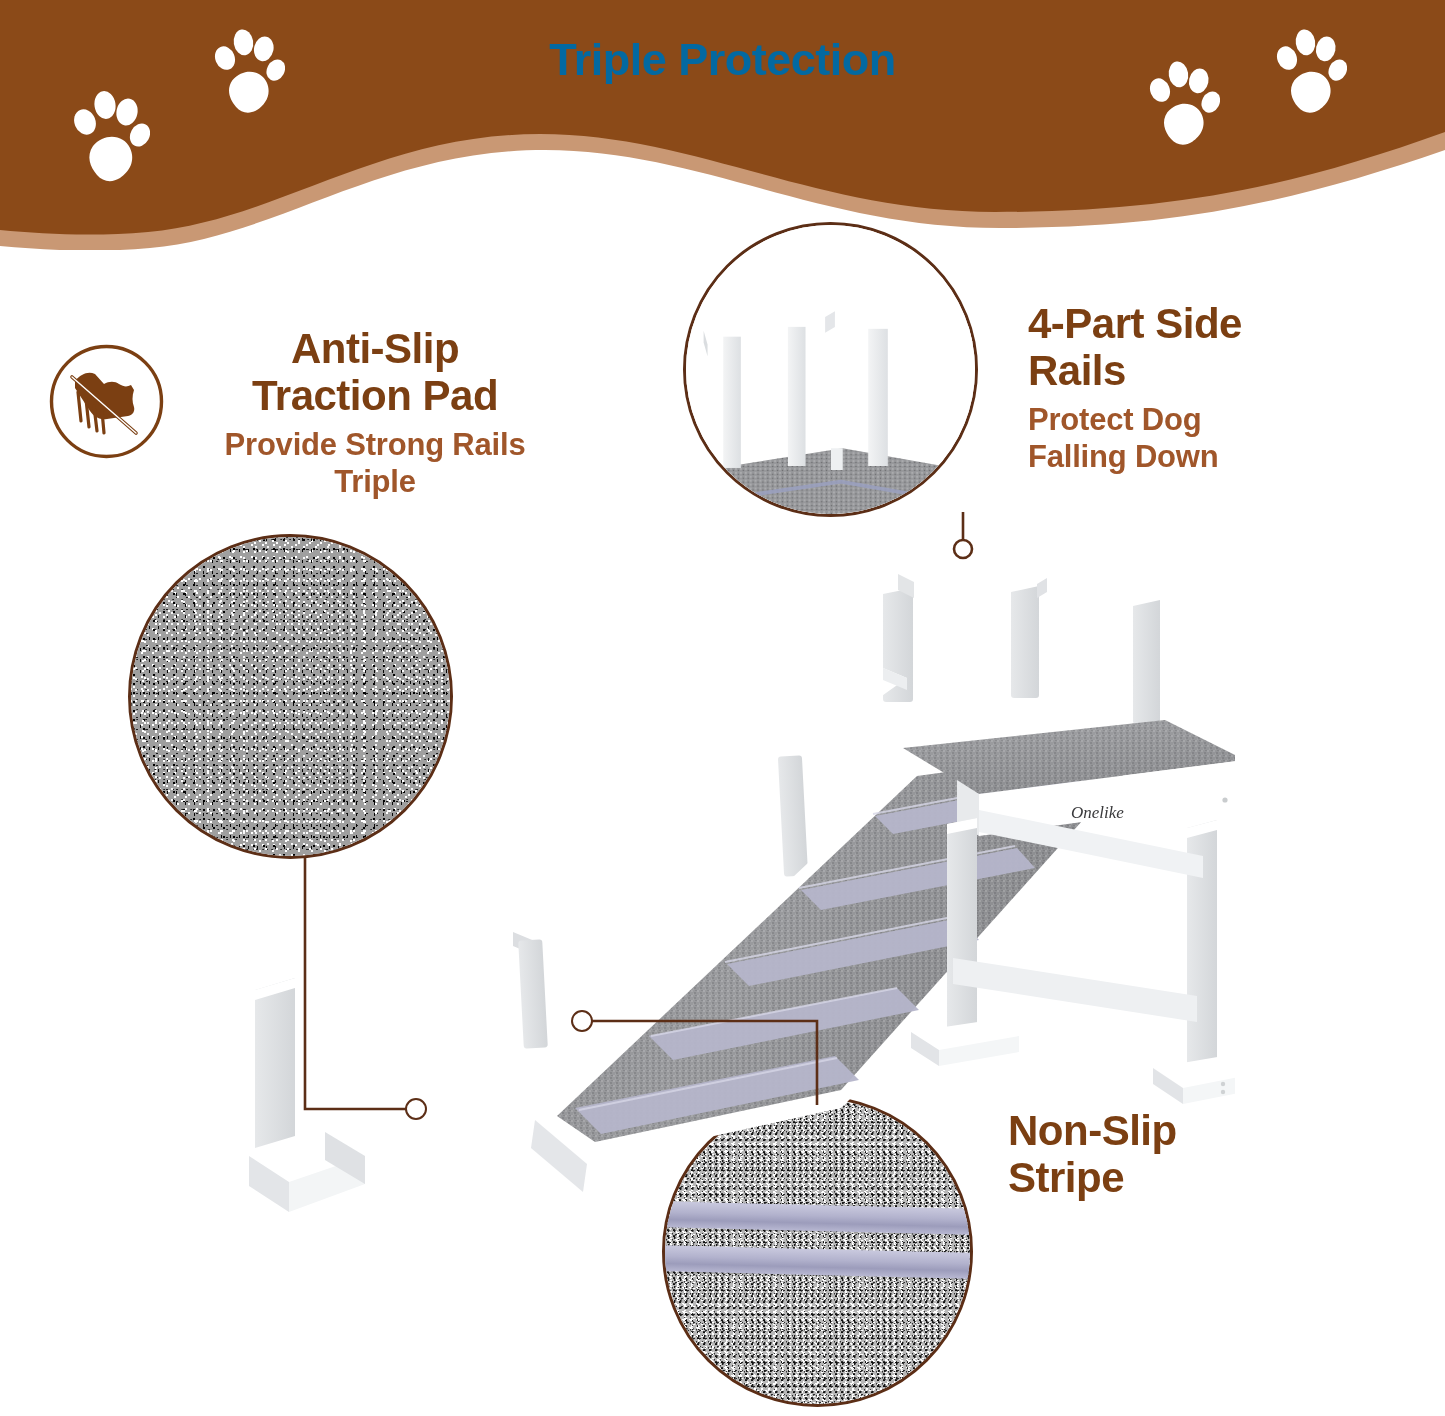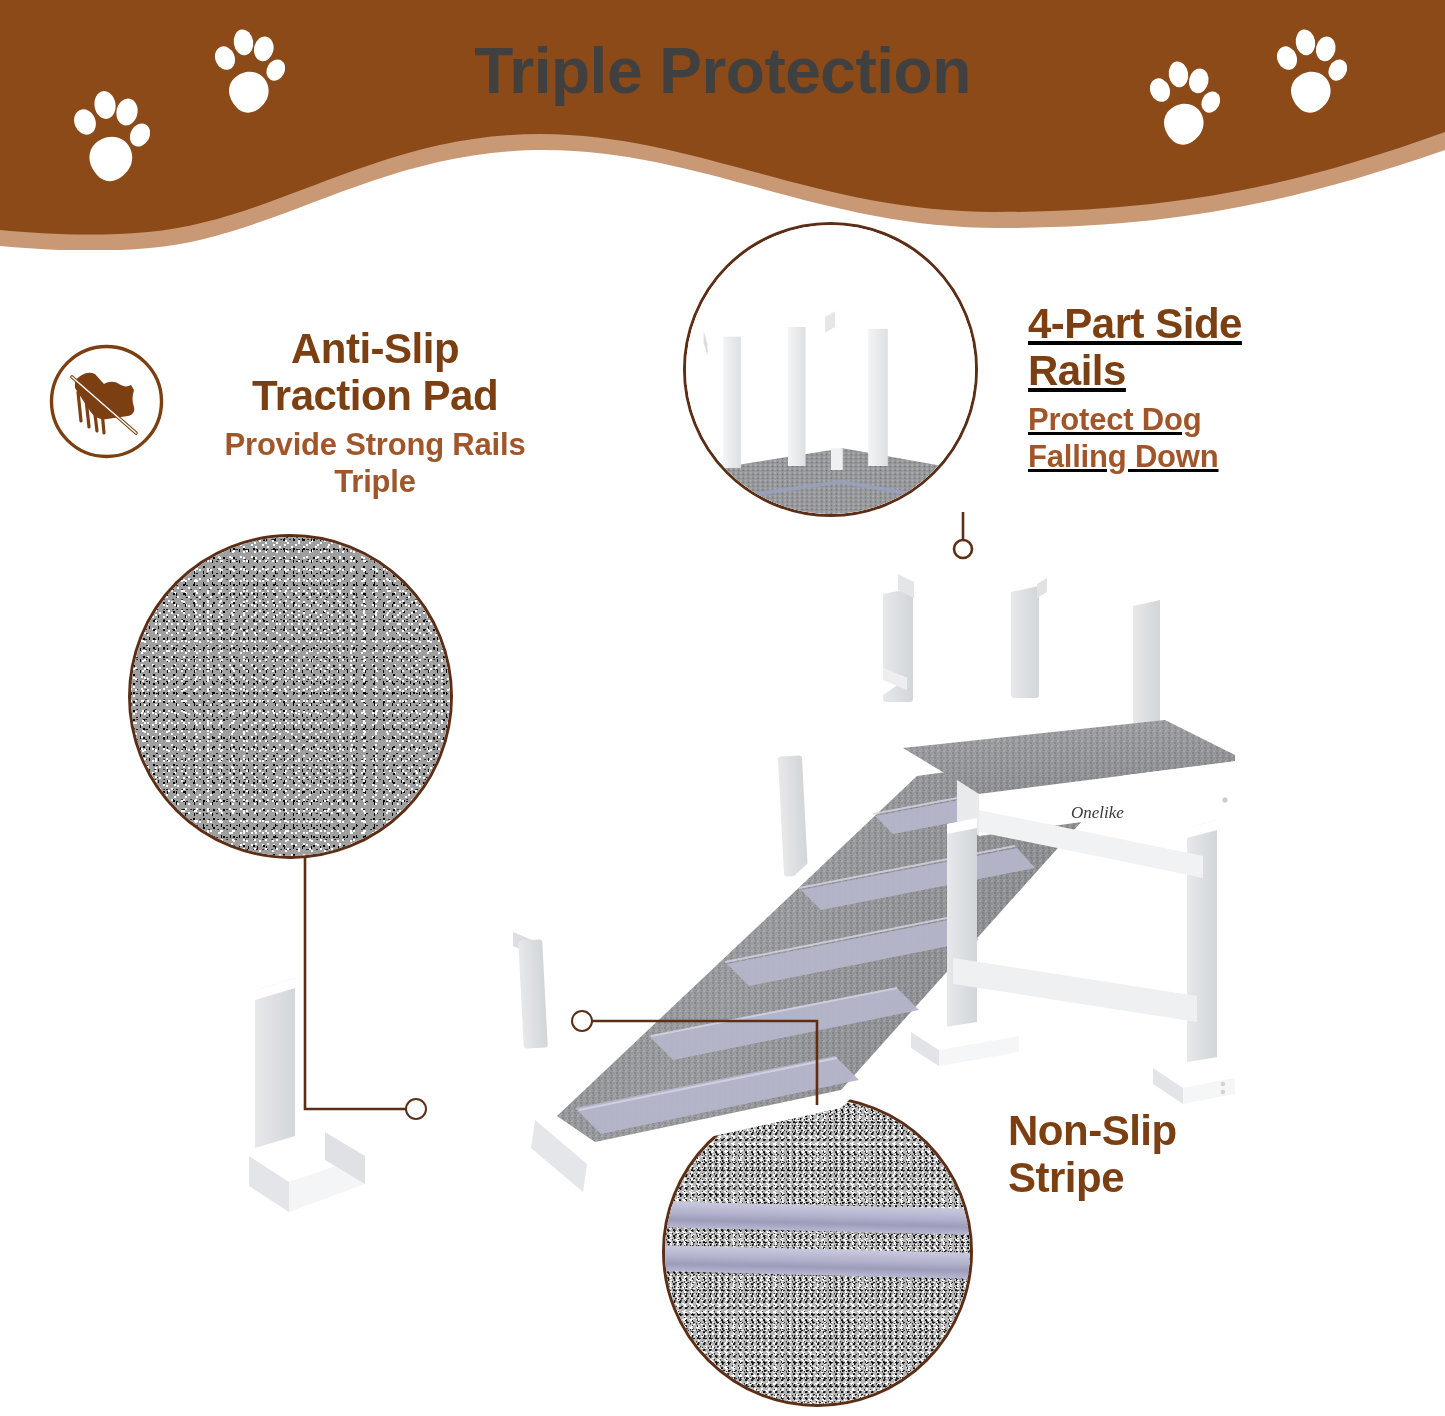--- a/index.html
+++ b/index.html
@@ -15,22 +15,22 @@
 
   
   .banner { position:absolute; left:0; top:0; width:1445px; height:250px; }
   .banner svg { display:block; width:1445px; height:250px; }
 
   .banner-title {
     position:absolute;
     left:0; top:34px;
     width:1445px;
     text-align:center;
-    color:#404040;
-    font-size:64px;
+    color:#0369a1;
+    font-size:45px;
     font-weight:bold;
     letter-spacing:-0.5px;
     white-space:nowrap;
     z-index:4;
   }
 
   .paw { position:absolute; z-index:3; }
   .paw svg { display:block; }
 
   
@@ -45,21 +45,21 @@
   .feature p {
     color:#A0562A;
     font-size:31px;
     font-weight:bold;
     line-height:1.18;
     margin-top:8px;
     letter-spacing:-0.2px;
   }
 
   #feat-antislip { left:175px; top:325px; width:400px;text-align:center; }
-  #feat-rails    { left:1028px; top:300px; width:360px;text-decoration:underline; }
+  #feat-rails    { left:1028px; top:300px; width:360px; }
   #feat-stripe   { left:1008px; top:1107px; width:380px; }
 
   
   .badge-icon {
     position:absolute;
     left:48px; top:343px;
     width:117px; height:117px;
   }
   .badge-icon svg { display:block; width:117px; height:117px; }
 

